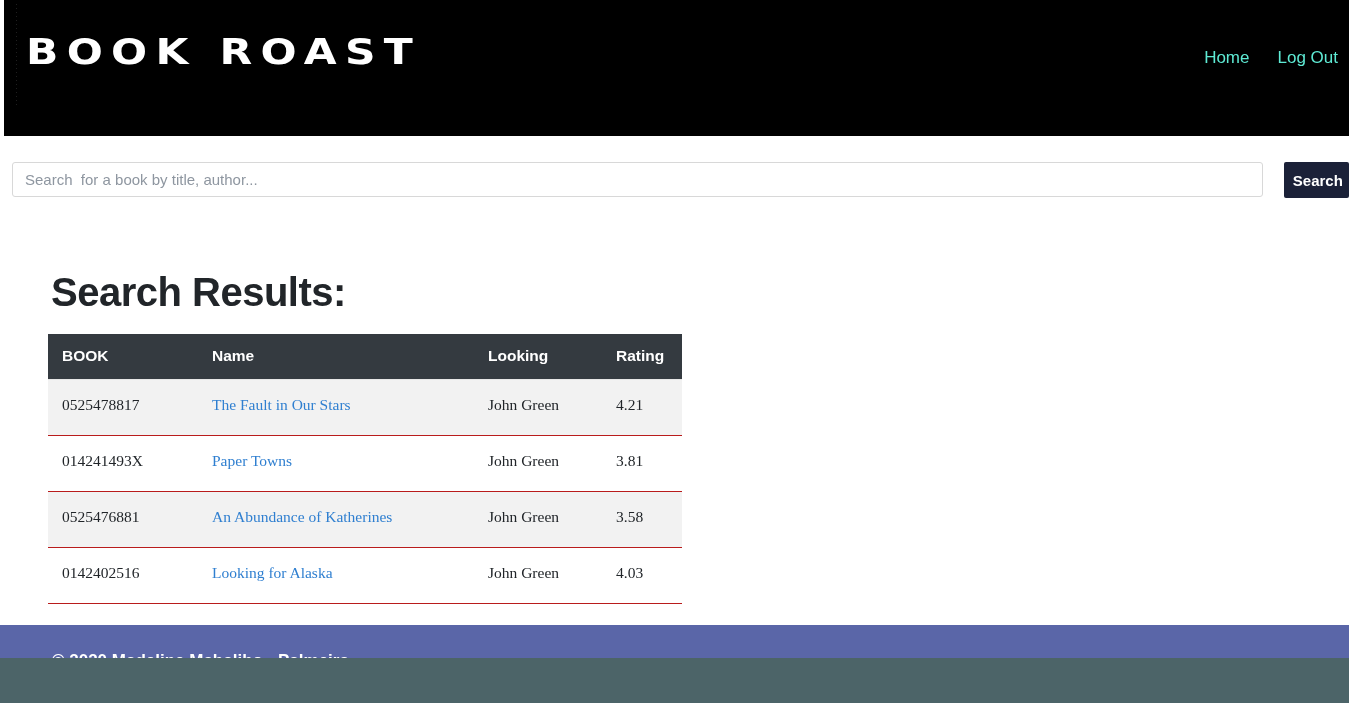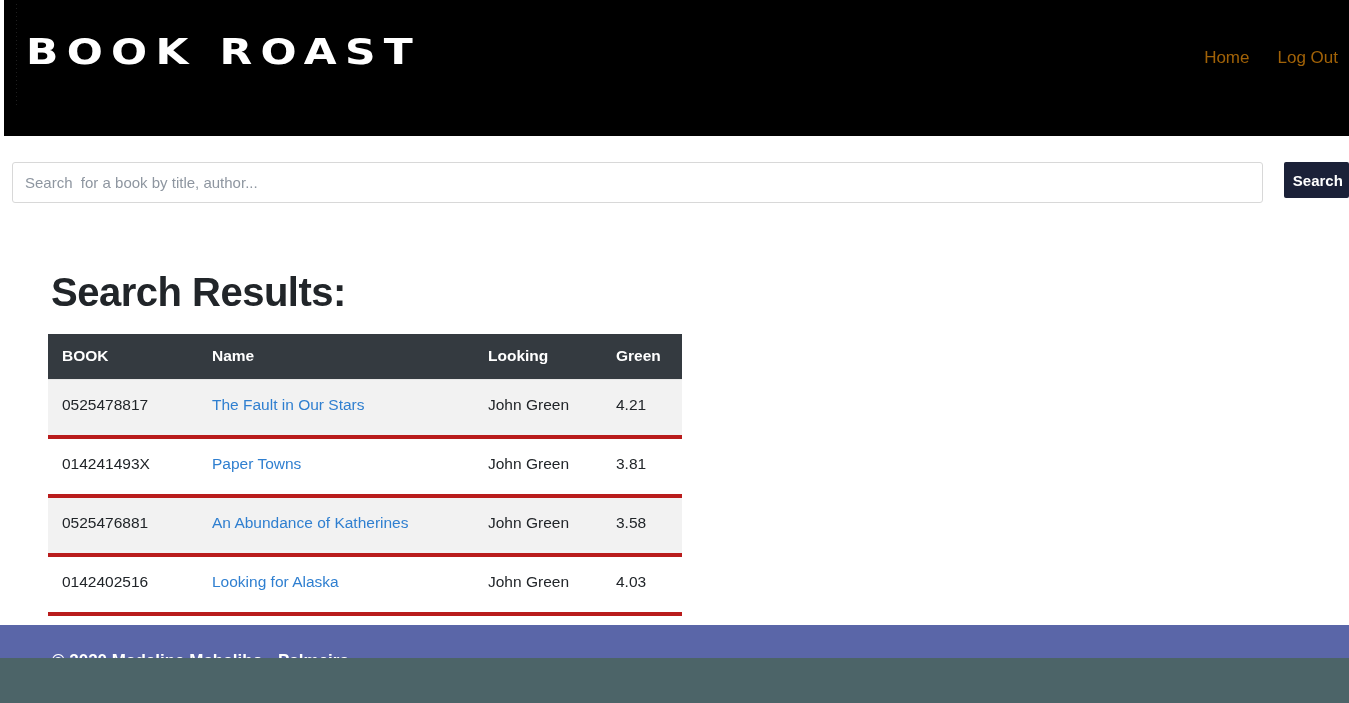--- a/index.html
+++ b/index.html
@@ -31,21 +31,21 @@
     transform-origin: left center;
     white-space: nowrap;
     user-select: none;
   }
   .nav-links {
     position: absolute; right: 8px; top: 46px;
     display: flex; align-items: center; gap: 0px;
     white-space: nowrap;
   }
   .nav-link {
-    color: #a16207;
+    color: #5eead4;
     font-size: 17px;
     line-height: 24px;
     text-decoration: none;
     padding: 0 14px;
     cursor: pointer;
   }
   .nav-link:last-child { padding-right: 7px; }
 
   
   .left-sliver {
@@ -55,21 +55,21 @@
     opacity: .75;
   }
 
   
   .search-row {
     position: absolute; left: 12px; top: 162px;
     width: 1337px; height: 36px;
     display: flex; align-items: stretch;
   }
   .search-input {
-    width: 1271px; height: 41px;
+    width: 1271px; height: 35px;
     border: 1px solid #d8d8d8;
     border-radius: 3px;
     background: #ffffff;
     padding: 0 12px;
     font-family: "Liberation Sans", sans-serif;
     font-size: 15px;
     color: #495057;
     outline: none;
   }
   .search-input::placeholder { color: #8e96a0; }
@@ -114,23 +114,24 @@
     color: #ffffff;
     font-weight: bold;
     text-align: left;
     padding: 13px 8px 14px 14px;
     font-size: 15.5px;
     border: none;
   }
   table.results-table tbody td {
     padding: 14px 8px 20px 14px;
     border-top: 1px solid #e6e6e6;
-    border-bottom: 4px solid #b91c1c;
+    border-bottom: 1px solid #b91c1c;
     vertical-align: middle;
     line-height: 21px;
+    font-family: Liberation Serif, serif;
   }
   table.results-table tbody tr:nth-child(odd) td { background: #f2f2f2; }
   table.results-table tbody tr:nth-child(even) td { background: #ffffff; }
   .col-isbn   { width: 150px; }
   .col-name   { width: 276px; }
   .col-author { width: 128px; }
   .col-rating { width: 80px; }
   .book-link {
     color: #2f7fd0;
     text-decoration: none;
@@ -179,21 +180,21 @@
 
   <div class="results">
     <h1 class="results-title">Search Results:</h1>
 
     <table class="results-table">
       <thead>
         <tr>
           <th class="col-isbn">BOOK</th>
           <th class="col-name">Name</th>
           <th class="col-author">Looking</th>
-          <th class="col-rating">Green</th>
+          <th class="col-rating">Rating</th>
         </tr>
       </thead>
       <tbody>
         <tr>
           <td>0525478817</td>
           <td><a class="book-link">The Fault in Our Stars</a></td>
           <td>John Green</td>
           <td>4.21</td>
         </tr>
         <tr>

